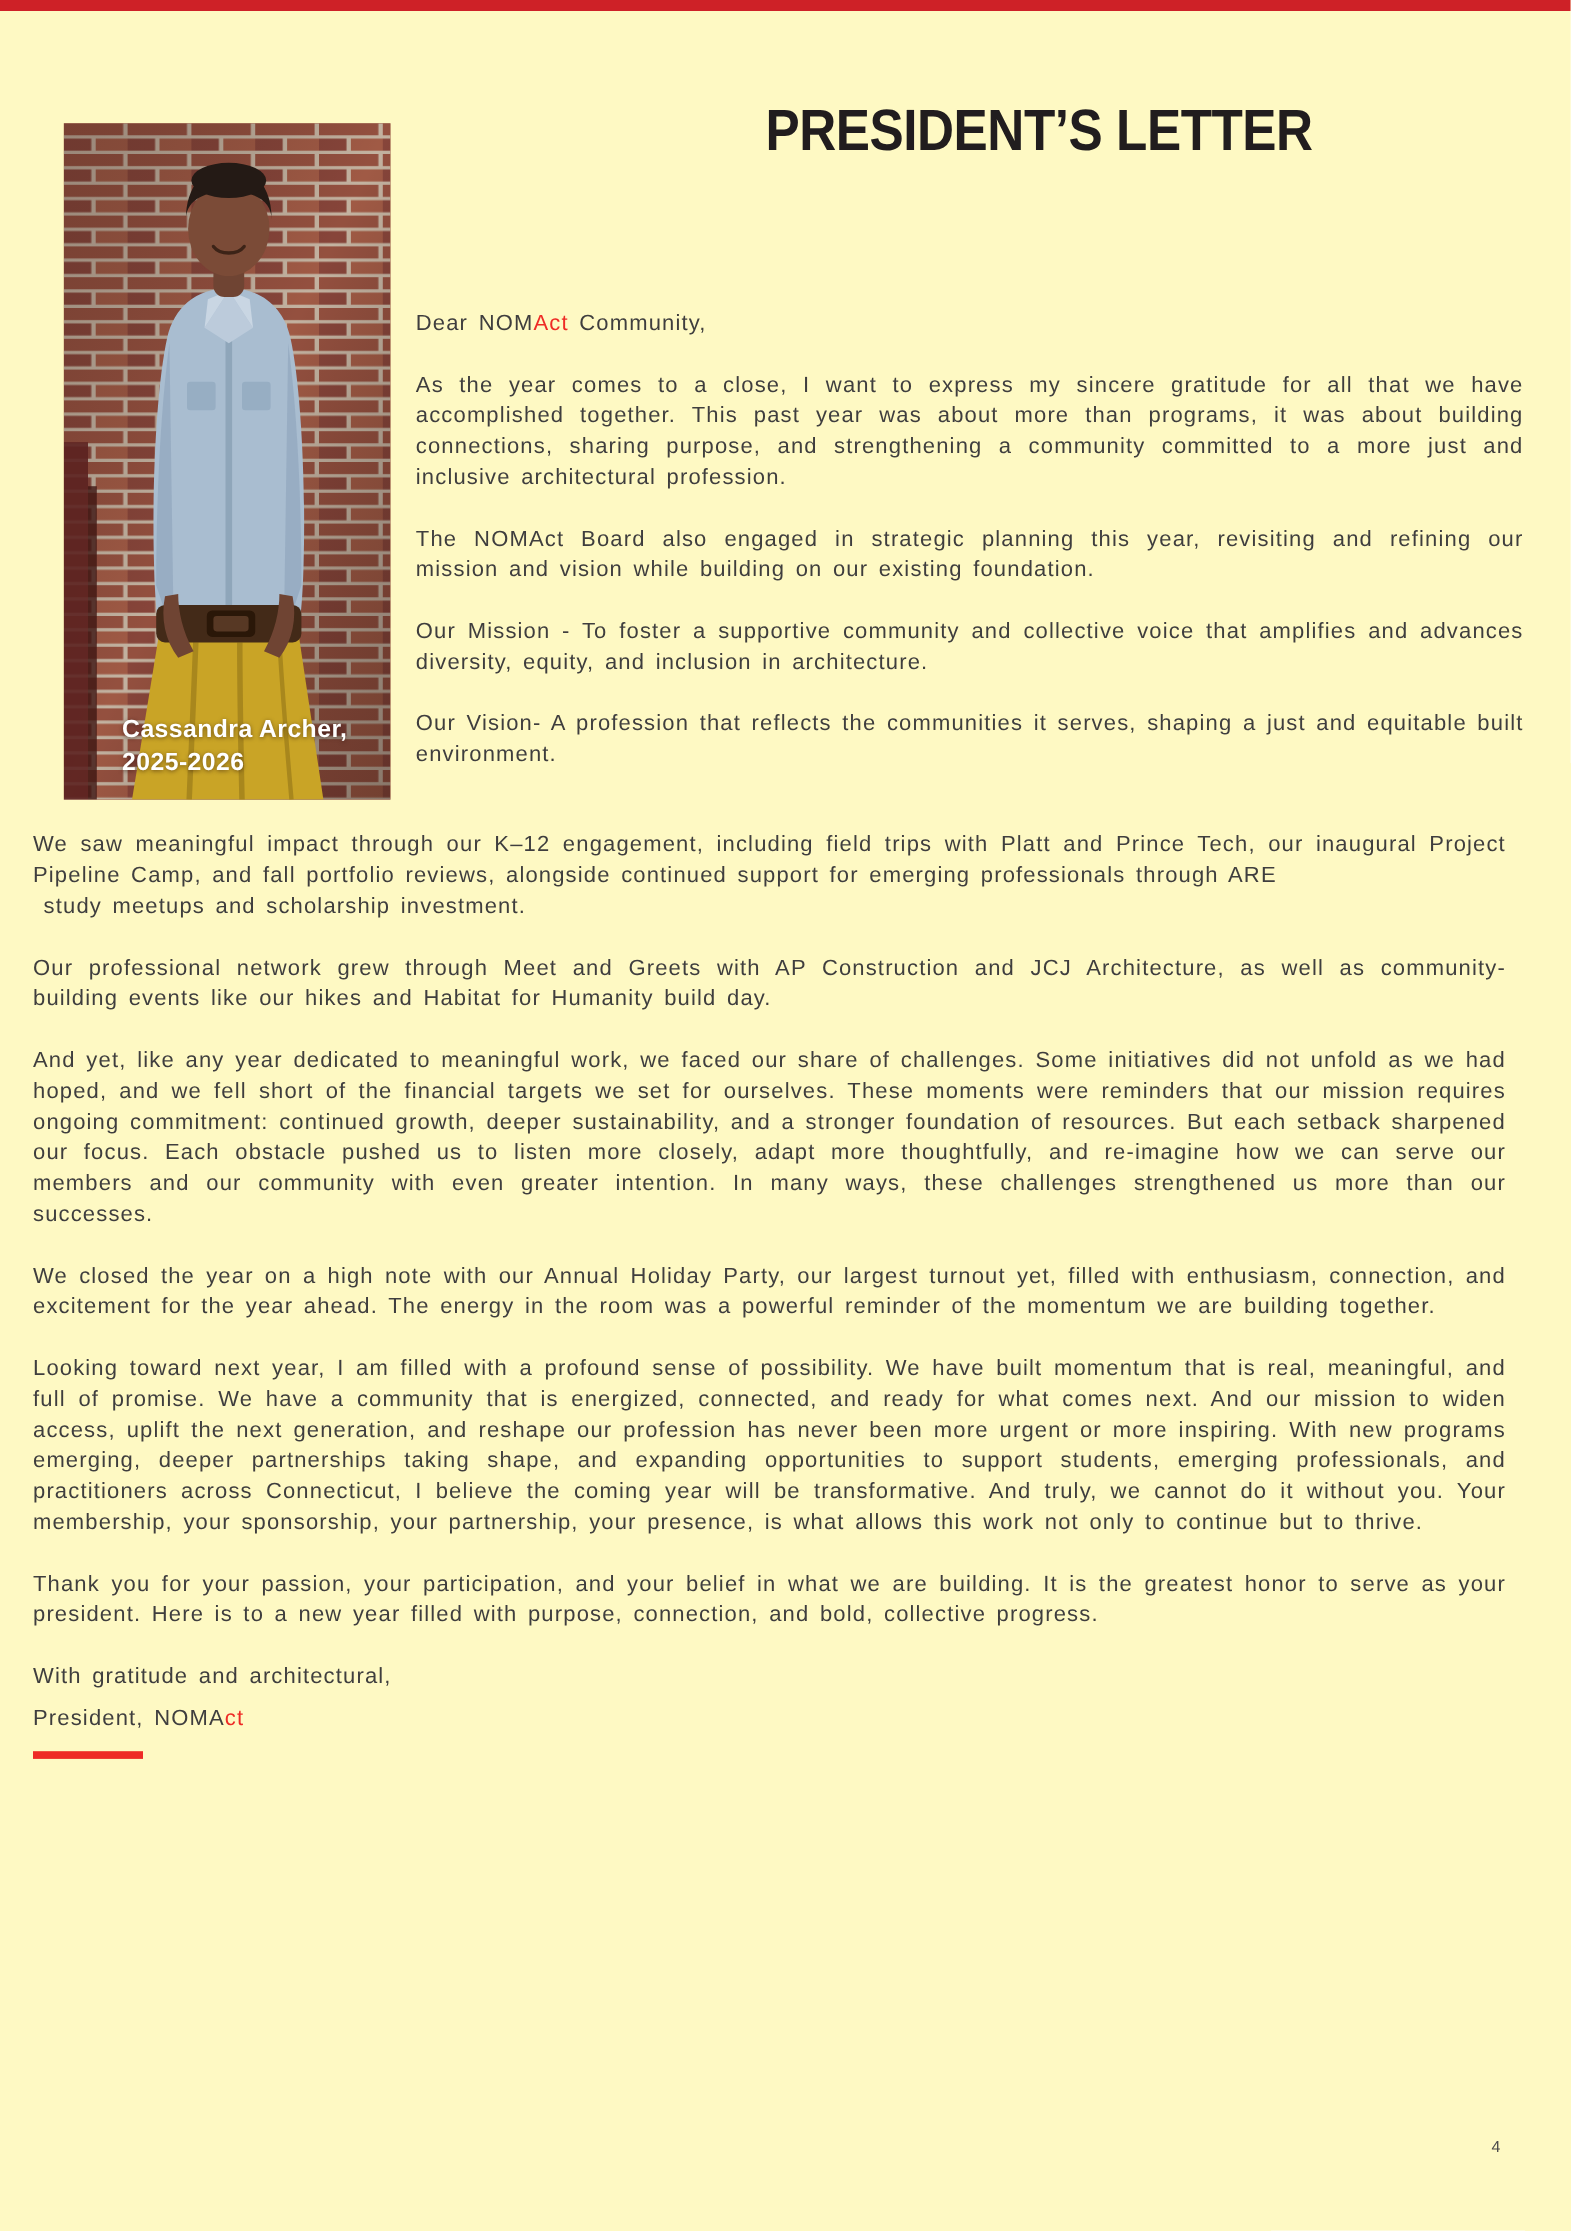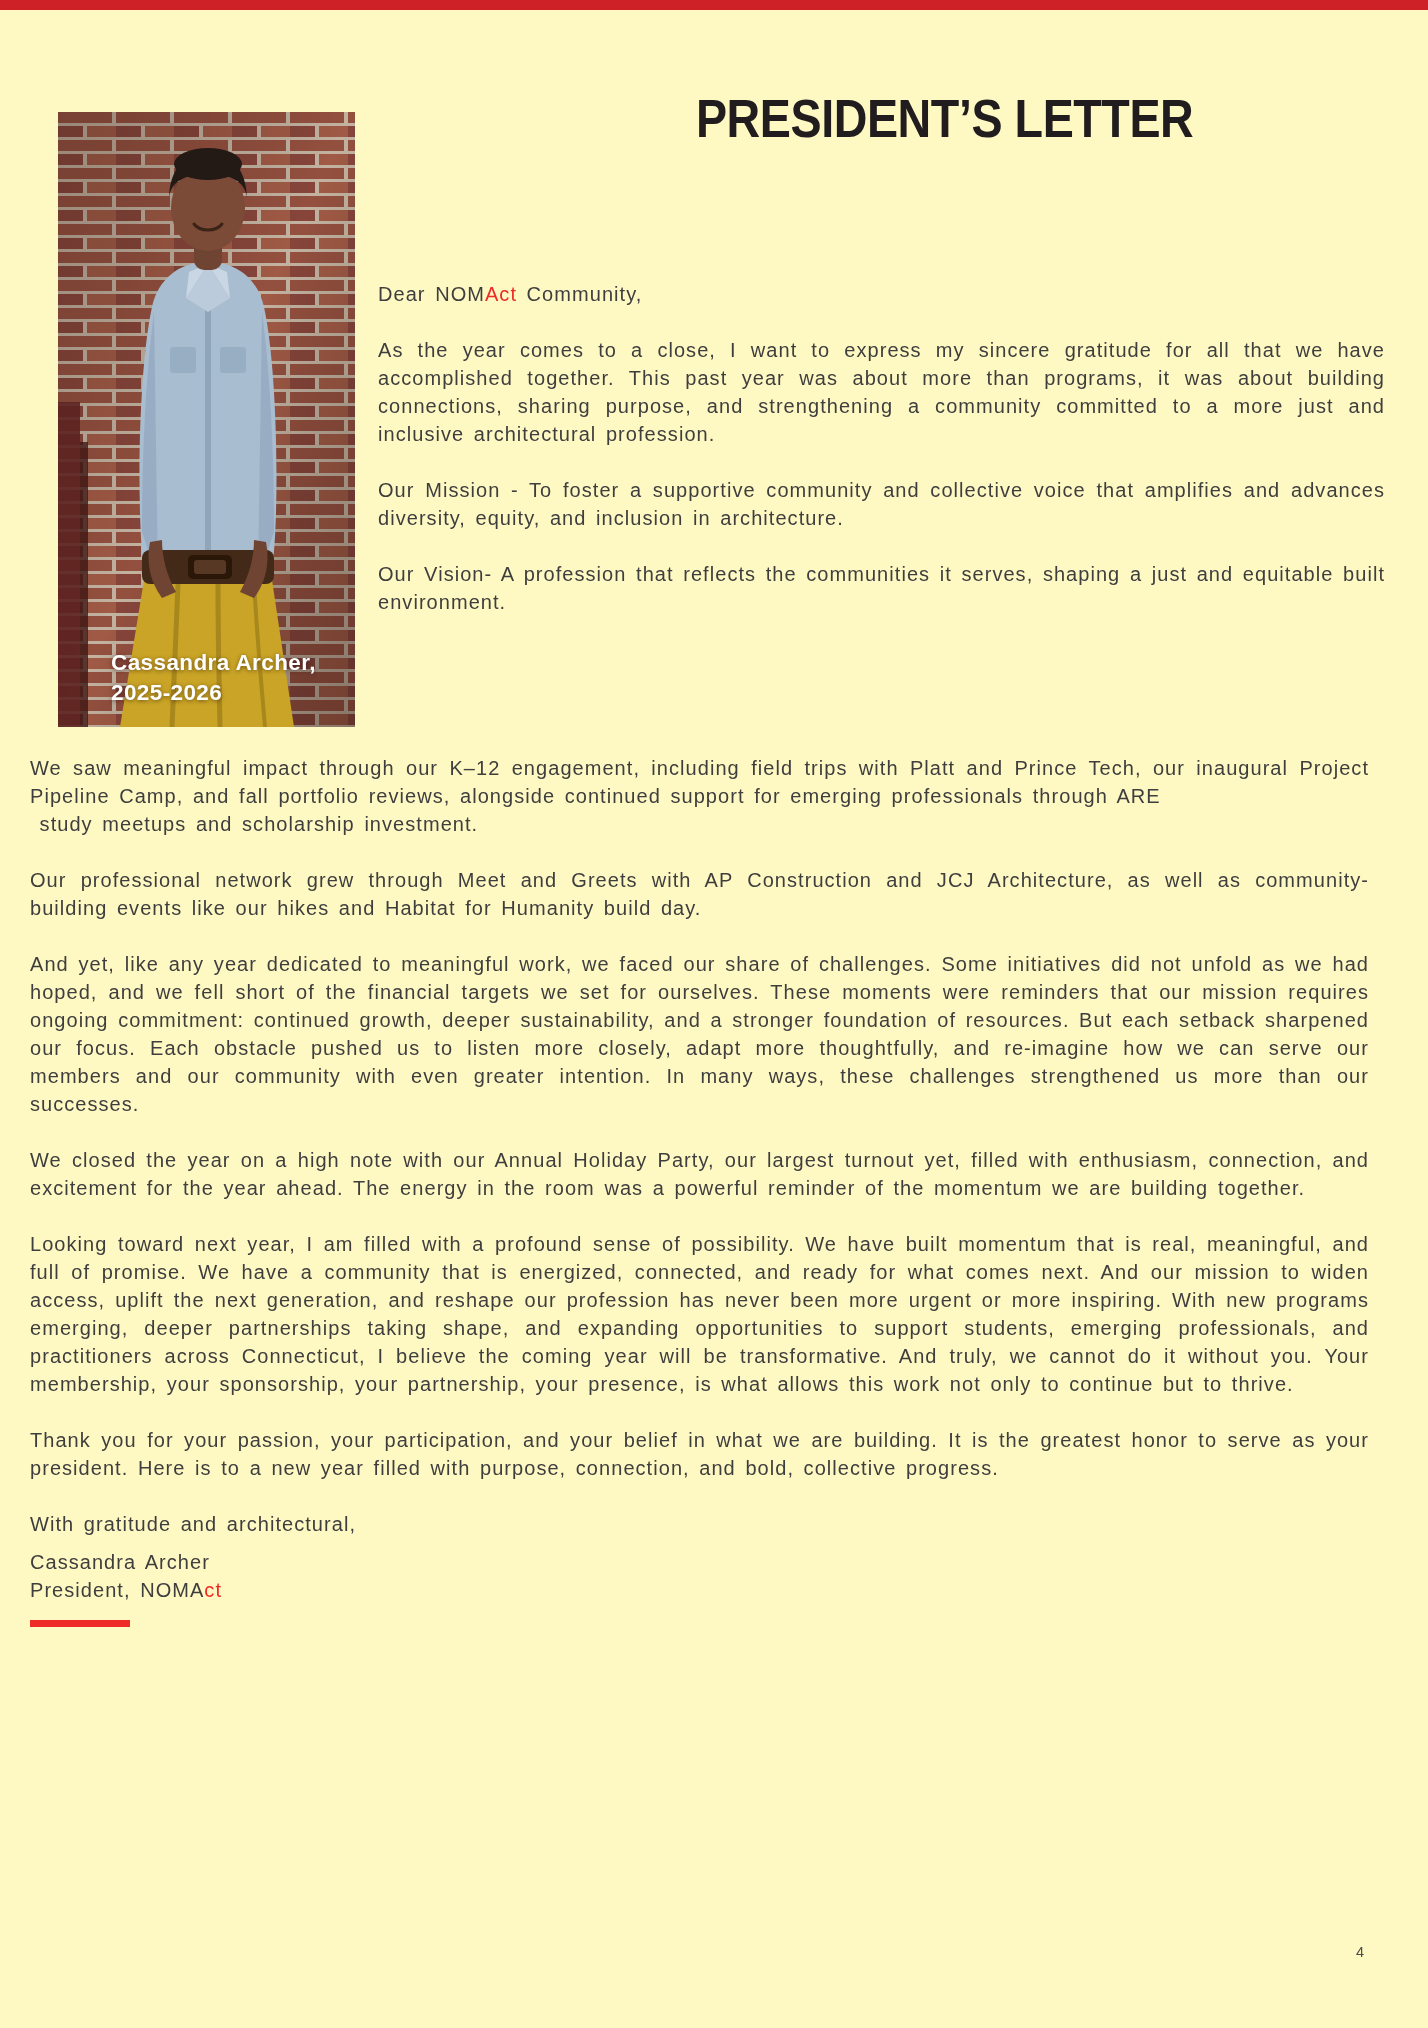--- a/index.html
+++ b/index.html
@@ -119,33 +119,33 @@
     </svg>
     <div class="photo-caption">
       <div>Cassandra Archer,</div>
       <div>2025-2026</div>
     </div>
   </div>
 
   <div class="letter-col">
     <p><span>Dear NOM</span><span class="accent">Act</span><span> Community,</span></p>
     <p>As the year comes to a close, I want to express my sincere gratitude for all that we have accomplished together. This past year was about more than programs, it was about building connections, sharing purpose, and strengthening a community committed to a more just and inclusive architectural profession.</p>
+    <p>The NOMAct Board also engaged in strategic planning this year, revisiting and refining our mission and vision while building on our existing foundation.</p>
     <p>Our Mission - To foster a supportive community and collective voice that amplifies and advances diversity, equity, and inclusion in architecture.</p>
     <p>Our Vision- A profession that reflects the communities it serves, shaping a just and equitable built environment.</p>
   </div>
 
   <div class="body-col">
     <p>We saw meaningful impact through our K–12 engagement, including field trips with Platt and Prince Tech, our inaugural Project Pipeline Camp, and fall portfolio reviews, alongside continued support for emerging professionals through ARE
  study meetups and scholarship investment.</p>
     <p>Our professional network grew through Meet and Greets with AP Construction and JCJ Architecture, as well as community-building events like our hikes and Habitat for Humanity build day.</p>
     <p>And yet, like any year dedicated to meaningful work, we faced our share of challenges. Some initiatives did not unfold as we had hoped, and we fell short of the financial targets we set for ourselves. These moments were reminders that our mission requires ongoing commitment: continued growth, deeper sustainability, and a stronger foundation of resources. But each setback sharpened our focus. Each obstacle pushed us to listen more closely, adapt more thoughtfully, and re-imagine how we can serve our members and our community with even greater intention. In many ways, these challenges strengthened us more than our successes.</p>
     <p>We closed the year on a high note with our Annual Holiday Party, our largest turnout yet, filled with enthusiasm, connection, and excitement for the year ahead. The energy in the room was a powerful reminder of the momentum we are building together.</p>
     <p>Looking toward next year, I am filled with a profound sense of possibility. We have built momentum that is real, meaningful, and full of promise. We have a community that is energized, connected, and ready for what comes next. And our mission to widen access, uplift the next generation, and reshape our profession has never been more urgent or more inspiring. With new programs emerging, deeper partnerships taking shape, and expanding opportunities to support students, emerging professionals, and practitioners across Connecticut, I believe the coming year will be transformative. And truly, we cannot do it without you. Your membership, your sponsorship, your partnership, your presence, is what allows this work not only to continue but to thrive.</p>
     <p>Thank you for your passion, your participation, and your belief in what we are building. It is the greatest honor to serve as your president. Here is to a new year filled with purpose, connection, and bold, collective progress.</p>
     <p class="closing-gratitude">With gratitude and architectural,</p>
-    <p class="signature-name">Cassandra Archer</p>
     <p class="signature-role"><span>President, NOMA</span><span class="accent">ct</span></p>
     <div class="signature-underline"></div>
   </div>
 
   <div class="page-number">4</div>
 
 </div>
 
 </body></html>

